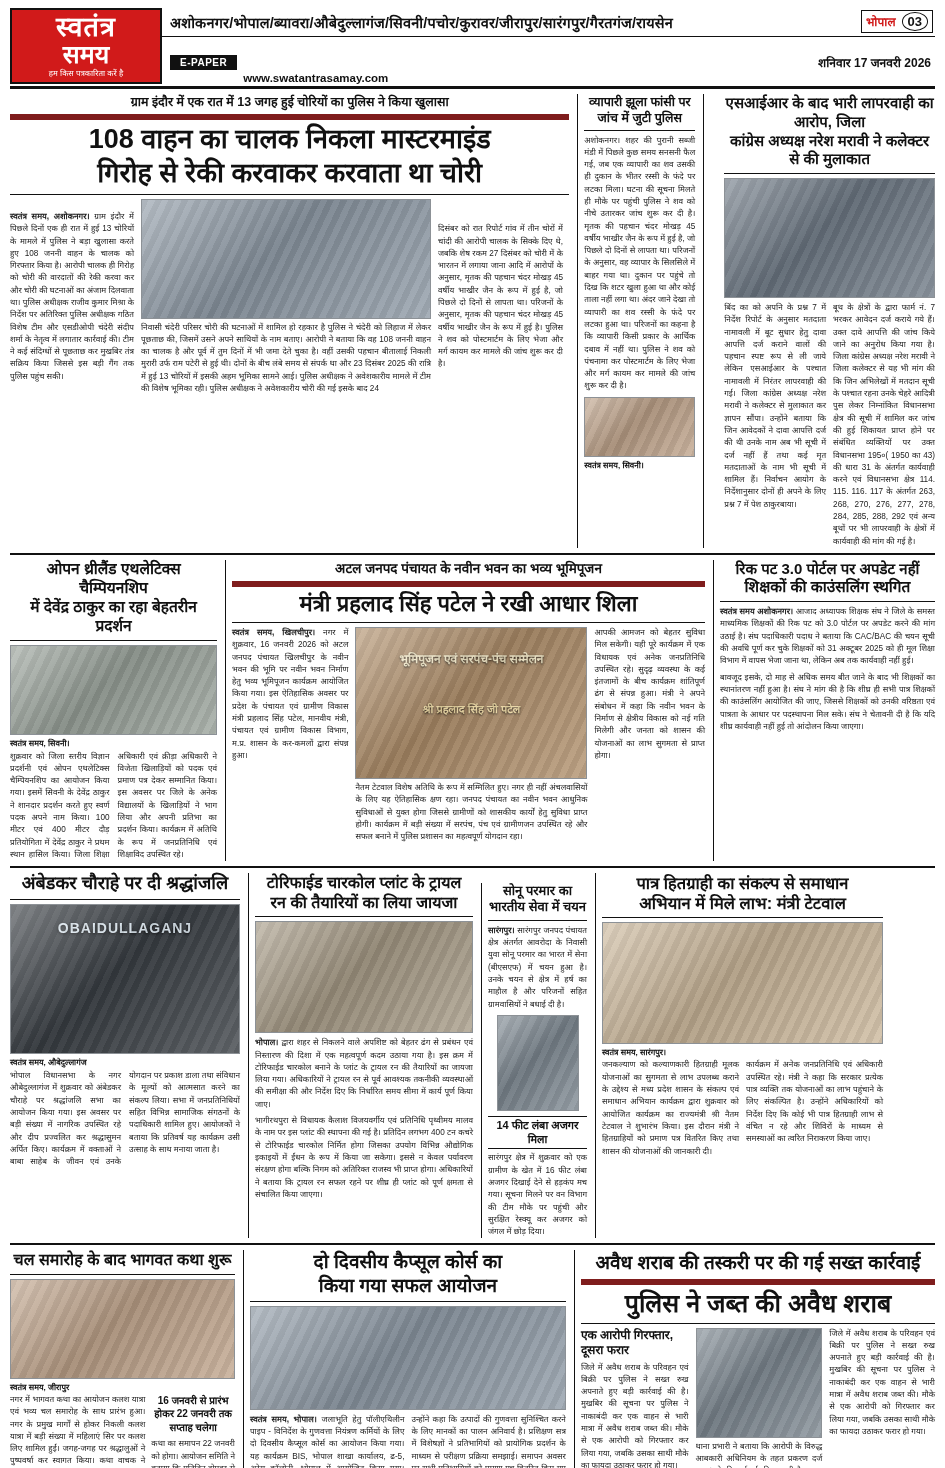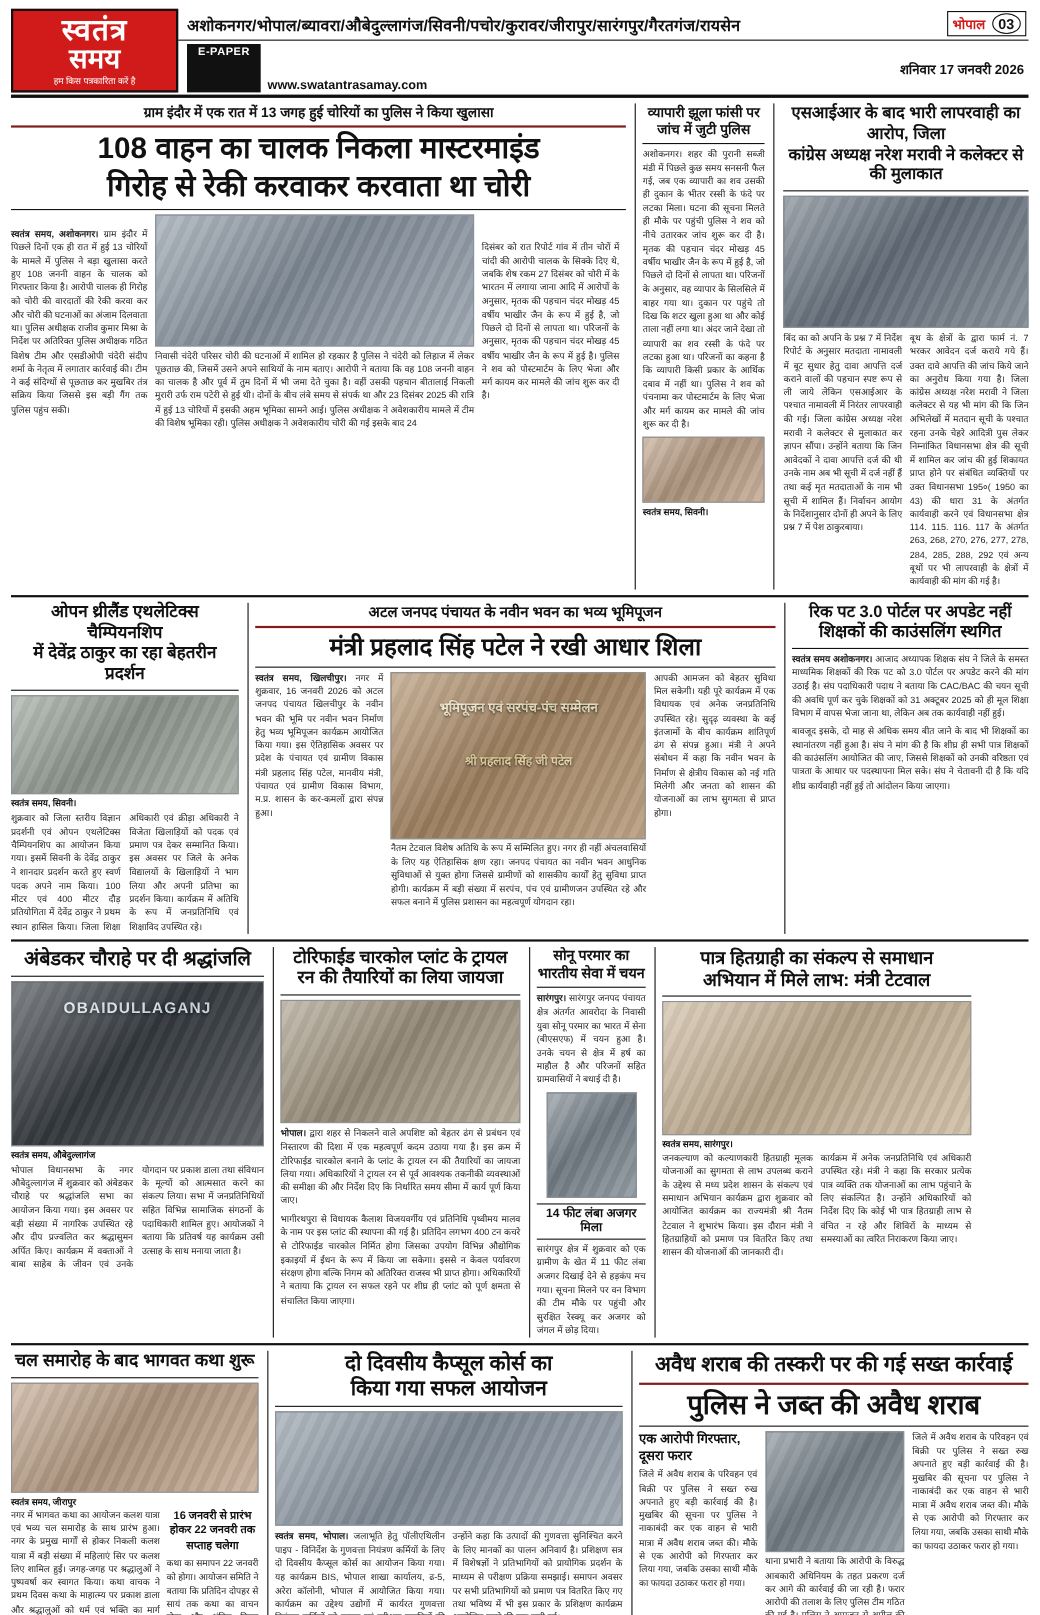--- a/index.html
+++ b/index.html
@@ -59,28 +59,28 @@
   .info-strip {
     display:flex; align-items:center; justify-content:space-between;
     padding: 3px 4px 0 8px; font-size:11px;
   }
   .epaper {
     background:#111; color:#fff; font-weight:bold; font-size:10px;
     padding:2px 10px; margin-right:6px; letter-spacing:.5px;
   }
   .site { font-size:11.5px; font-weight:bold;margin-top:32px; }
   .date { font-size:12px; font-weight:bold; }
-  .mid-left { display:flex; }
+  .mid-left { display:flex; align-items:center; }
   .row { display:flex; gap:8px; }
   .col { min-width:0; }
   .vsep { border-left:1px solid #111; }
   .deck { font-size:12.5px; font-weight:bold; text-align:center; line-height:1.3; }
   .kicker {
     font-size:12.5px; font-weight:bold; text-align:center; line-height:1.35;
-    border-bottom:2px solid #7f1d1d; padding-bottom:3px; margin-bottom:4px;
+    border-bottom:6px solid #7f1d1d; padding-bottom:3px; margin-bottom:4px;
   }
   .bigtitle { font-size:27px; font-weight:bold; line-height:1.18; text-align:center; }
   .midtitle { font-size:19px; font-weight:bold; line-height:1.22; text-align:center; }
   .smalltitle { font-size:15px; font-weight:bold; line-height:1.25; text-align:center; }
   .body {
     font-size:8.2px; line-height:1.5; text-align:justify; color:#222;
     hyphens:auto; word-break:break-word;
   }
   .byline { font-weight:bold; }
   .photo {
@@ -177,21 +177,21 @@
 
     <div class="col vsep" style="width:118px; padding-left:6px;">
       <div class="deck" style="border-bottom:1px solid #111; padding-bottom:3px;">व्यापारी झूला फांसी पर जांच में जुटी पुलिस</div>
       <div class="body" style="margin-top:4px;">
         <span>अशोकनगर। शहर की पुरानी सब्जी मंडी में पिछले कुछ समय सनसनी फैल गई, जब एक व्यापारी का शव उसकी ही दुकान के भीतर रस्सी के फंदे पर लटका मिला। घटना की सूचना मिलते ही मौके पर पहुंची पुलिस ने शव को नीचे उतारकर जांच शुरू कर दी है। मृतक की पहचान चंदर मोखड़ 45 वर्षीय भाखीर जैन के रूप में हुई है, जो पिछले दो दिनों से लापता था। परिजनों के अनुसार, वह व्यापार के सिलसिले में बाहर गया था। दुकान पर पहुंचे तो दिख कि शटर खुला हुआ था और कोई ताला नहीं लगा था। अंदर जाने देखा तो व्यापारी का शव रस्सी के फंदे पर लटका हुआ था। परिजनों का कहना है कि व्यापारी किसी प्रकार के आर्थिक दबाव में नहीं था। पुलिस ने शव को पंचनामा कर पोस्टमार्टम के लिए भेजा और मर्ग कायम कर मामले की जांच शुरू कर दी है।</span>
       </div>
       <div class="photo ph-d" style="height:60px;margin-top:4px;"></div>
       <div class="caption">स्वतंत्र समय, सिवनी।</div>
     </div>
 
-    <div class="col vsep" style="width:232px; padding-left:8px;">
+    <div class="col vsep" style="width:232px; padding-left:20px;">
       <div class="smalltitle">एसआईआर के बाद भारी लापरवाही का आरोप, जिला</div>
       <div class="smalltitle">कांग्रेस अध्यक्ष नरेश मरावी ने कलेक्टर से की मुलाकात</div>
       <div class="hrule"></div>
       <div class="photo ph-c" style="height:120px;"></div>
       <div class="row" style="gap:7px;margin-top:4px;">
         <div class="col" style="width:112px;">
           <div class="body">बिंद का को अपनि के प्रश्न 7 में निर्देश रिपोर्ट के अनुसार मतदाता नामावली में बूट सुधार हेतु दावा आपत्ति दर्ज कराने वालों की पहचान स्पष्ट रूप से ली जाये लेकिन एसआईआर के पश्चात नामावली में निरंतर लापरवाही की गई। जिला कांग्रेस अध्यक्ष नरेश मरावी ने कलेक्टर से मुलाकात कर ज्ञापन सौंपा। उन्होंने बताया कि जिन आवेदकों ने दावा आपत्ति दर्ज की थी उनके नाम अब भी सूची में दर्ज नहीं हैं तथा कई मृत मतदाताओं के नाम भी सूची में शामिल हैं। निर्वाचन आयोग के निर्देशानुसार दोनों ही अपने के लिए प्रश्न 7 में पेश ठाकुरबाया।</div>
         </div>
         <div class="col" style="width:112px;">
           <div class="body">बूथ के क्षेत्रों के द्वारा फार्म नं. 7 भरकर आवेदन दर्ज कराये गये हैं। उक्त दावे आपत्ति की जांच किये जाने का अनुरोध किया गया है। जिला कांग्रेस अध्यक्ष नरेश मरावी ने जिला कलेक्टर से यह भी मांग की कि जिन अभिलेखों में मतदान सूची के पश्चात रहना उनके चेहरे आदित्री पुस लेकर निम्नांकित विधानसभा क्षेत्र की सूची में शामिल कर जांच की हुई शिकायत प्राप्त होने पर संबंधित व्यक्तियों पर उक्त विधानसभा 195०( 1950 का 43) की धारा 31 के अंतर्गत कार्यवाही करने एवं विधानसभा क्षेत्र 114. 115. 116. 117 के अंतर्गत 263, 268, 270, 276, 277, 278, 284, 285, 288, 292 एवं अन्य बूथों पर भी लापरवाही के क्षेत्रों में कार्यवाही की मांग की गई है।</div>
@@ -270,31 +270,31 @@
       <div class="midtitle" style="font-size:16px;">रन की तैयारियों का लिया जायजा</div>
       <div class="hrule"></div>
       <div class="photo ph-b" style="height:112px;"></div>
       <div class="body" style="margin-top:4px;">
         <span class="byline">भोपाल।</span>
         <span>द्वारा शहर से निकलने वाले अपशिष्ट को बेहतर ढंग से प्रबंधन एवं निस्तारण की दिशा में एक महत्वपूर्ण कदम उठाया गया है। इस क्रम में टोरिफाईड चारकोल बनाने के प्लांट के ट्रायल रन की तैयारियों का जायजा लिया गया। अधिकारियों ने ट्रायल रन से पूर्व आवश्यक तकनीकी व्यवस्थाओं की समीक्षा की और निर्देश दिए कि निर्धारित समय सीमा में कार्य पूर्ण किया जाए।</span>
       </div>
       <div class="body" style="margin-top:4px;">भागीरथपुरा से विधायक कैलाश विजयवर्गीय एवं प्रतिनिधि पृथ्वीमय मालव के नाम पर इस प्लांट की स्थापना की गई है। प्रतिदिन लगभग 400 टन कचरे से टोरिफाईड चारकोल निर्मित होगा जिसका उपयोग विभिन्न औद्योगिक इकाइयों में ईंधन के रूप में किया जा सकेगा। इससे न केवल पर्यावरण संरक्षण होगा बल्कि निगम को अतिरिक्त राजस्व भी प्राप्त होगा। अधिकारियों ने बताया कि ट्रायल रन सफल रहने पर शीघ्र ही प्लांट को पूर्ण क्षमता से संचालित किया जाएगा।</div>
     </div>
 
-    <div class="col vsep" style="width:106px; padding-left:6px;">
+    <div class="col vsep" style="width:106px; padding-left:6px;margin-top:10px;">
       <div class="smalltitle" style="font-size:13px;">सोनू परमार का</div>
       <div class="smalltitle" style="font-size:13px;">भारतीय सेवा में चयन</div>
       <div class="hrule"></div>
       <div class="body">
         <span class="byline">सारंगपुर।</span>
         <span>सारंगपुर जनपद पंचायत क्षेत्र अंतर्गत आवरोदा के निवासी युवा सोनू परमार का भारत में सेना (बीएसएफ) में चयन हुआ है। उनके चयन से क्षेत्र में हर्ष का माहौल है और परिजनों सहित ग्रामवासियों ने बधाई दी है।</span>
       </div>
       <div class="photo ph-h portrait" style="margin-top:4px;"></div>
       <div class="smalltitle" style="font-size:11px;margin-top:5px;border-top:1px solid #111;border-bottom:1px solid #111;padding:2px 0;">14 फीट लंबा अजगर मिला</div>
-      <div class="body" style="margin-top:3px;">सारंगपुर क्षेत्र में शुक्रवार को एक ग्रामीण के खेत में 11 फीट लंबा अजगर दिखाई देने से हड़कंप मच गया। सूचना मिलने पर वन विभाग की टीम मौके पर पहुंची और सुरक्षित रेस्क्यू कर अजगर को जंगल में छोड़ दिया।</div>
+      <div class="body" style="margin-top:3px;">सारंगपुर क्षेत्र में शुक्रवार को एक ग्रामीण के खेत में 16 फीट लंबा अजगर दिखाई देने से हड़कंप मच गया। सूचना मिलने पर वन विभाग की टीम मौके पर पहुंची और सुरक्षित रेस्क्यू कर अजगर को जंगल में छोड़ दिया।</div>
     </div>
 
     <div class="col vsep" style="width:288px; padding-left:6px;">
       <div class="midtitle" style="font-size:16.5px;">पात्र हितग्राही का संकल्प से समाधान</div>
       <div class="midtitle" style="font-size:16.5px;">अभियान में मिले लाभ: मंत्री टेटवाल</div>
       <div class="hrule"></div>
       <div class="photo ph-i" style="height:122px;"></div>
       <div class="caption">स्वतंत्र समय, सारंगपुर।</div>
       <div class="row" style="gap:7px;margin-top:2px;">
         <div class="col" style="width:140px;">

